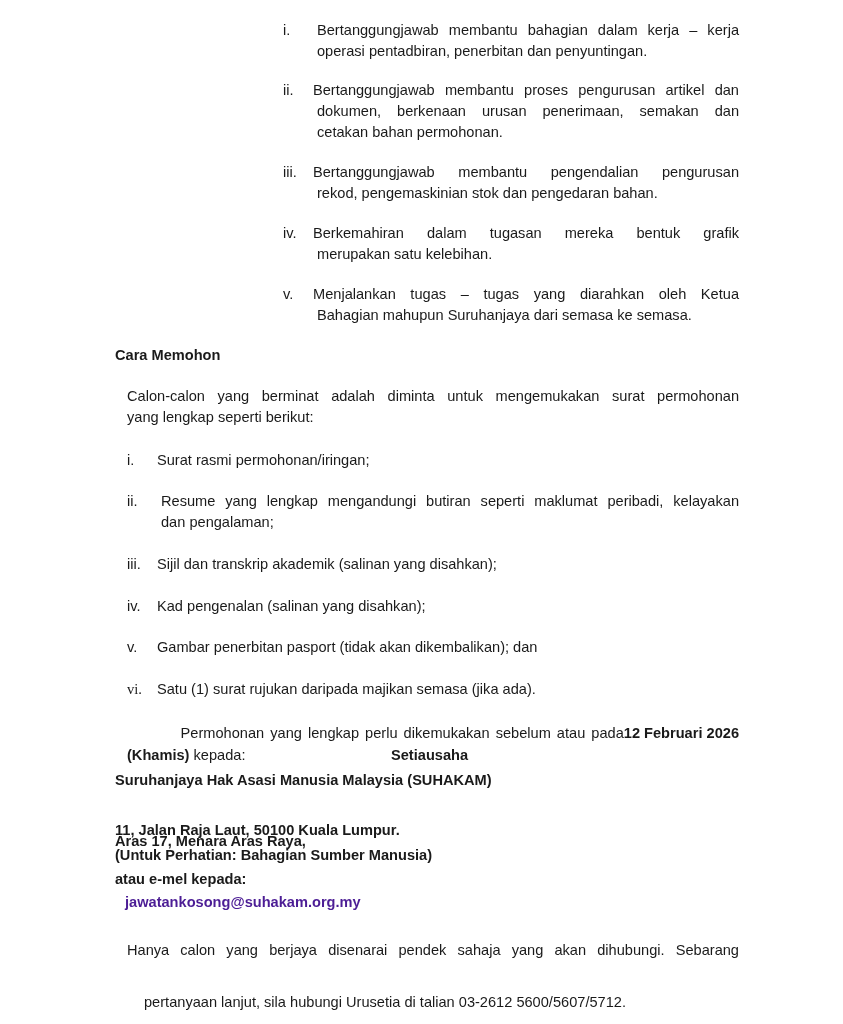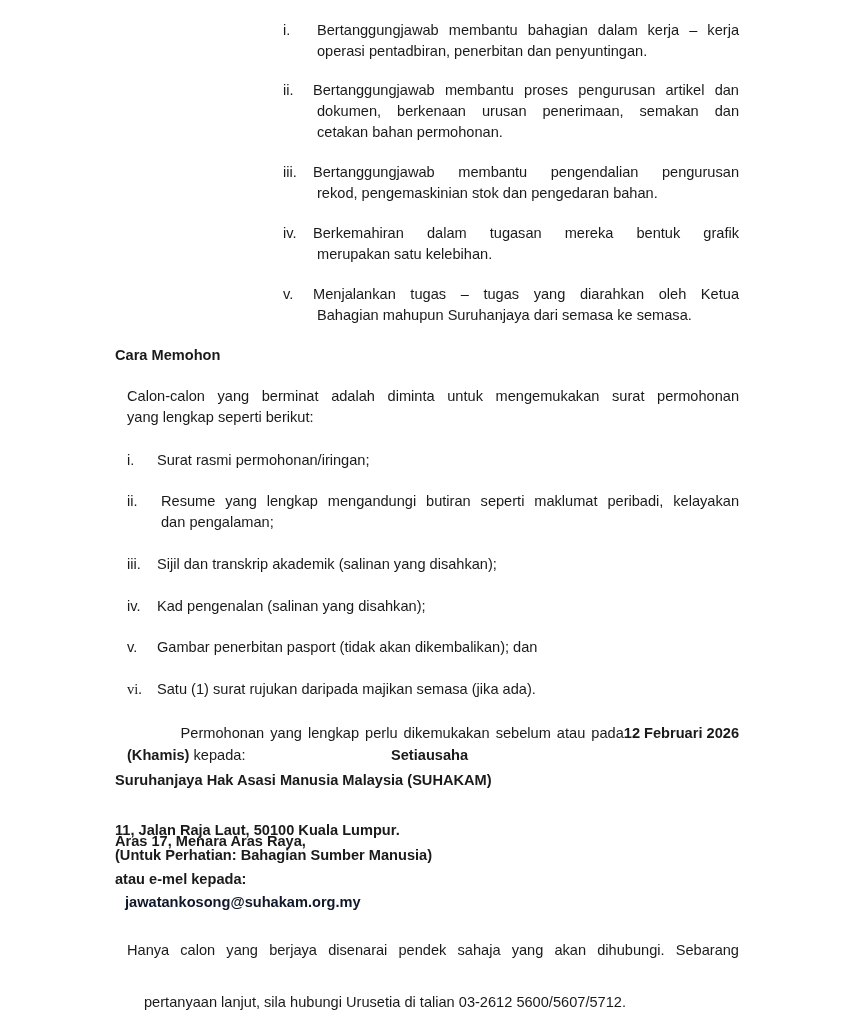--- a/index.html
+++ b/index.html
@@ -3,21 +3,21 @@
 <meta charset="utf-8">
 <style>
   html, body { margin:0; padding:0; background:#ffffff; }
   body { width:843px; height:1024px; position:relative; overflow:hidden;
          font-family:"Liberation Sans", sans-serif; color:#1a1a1a; font-size:14.6px; }
   .line { position:absolute; white-space:nowrap; line-height:20px; }
   .just { text-align:justify; text-align-last:justify; white-space:normal; }
   .num { position:absolute; line-height:20px; }
   .bold { font-weight:bold; }
   .center { position:absolute; left:115px; width:640px; line-height:20px; white-space:nowrap; }
-  .email { color:#0f172a; }
+  .email { color:#4c1d95; }
 </style>
 </head>
 <body>
 
 <div>
   <div>
     <span class="num" style="left:283px;top:20px;">i.</span>
     <div class="line just" style="left:317px;top:20px;width:422px;">Bertanggungjawab membantu bahagian dalam kerja – kerja</div>
     <div class="line" style="left:317px;top:41px;">operasi pentadbiran, penerbitan dan penyuntingan.</div>
   </div>

